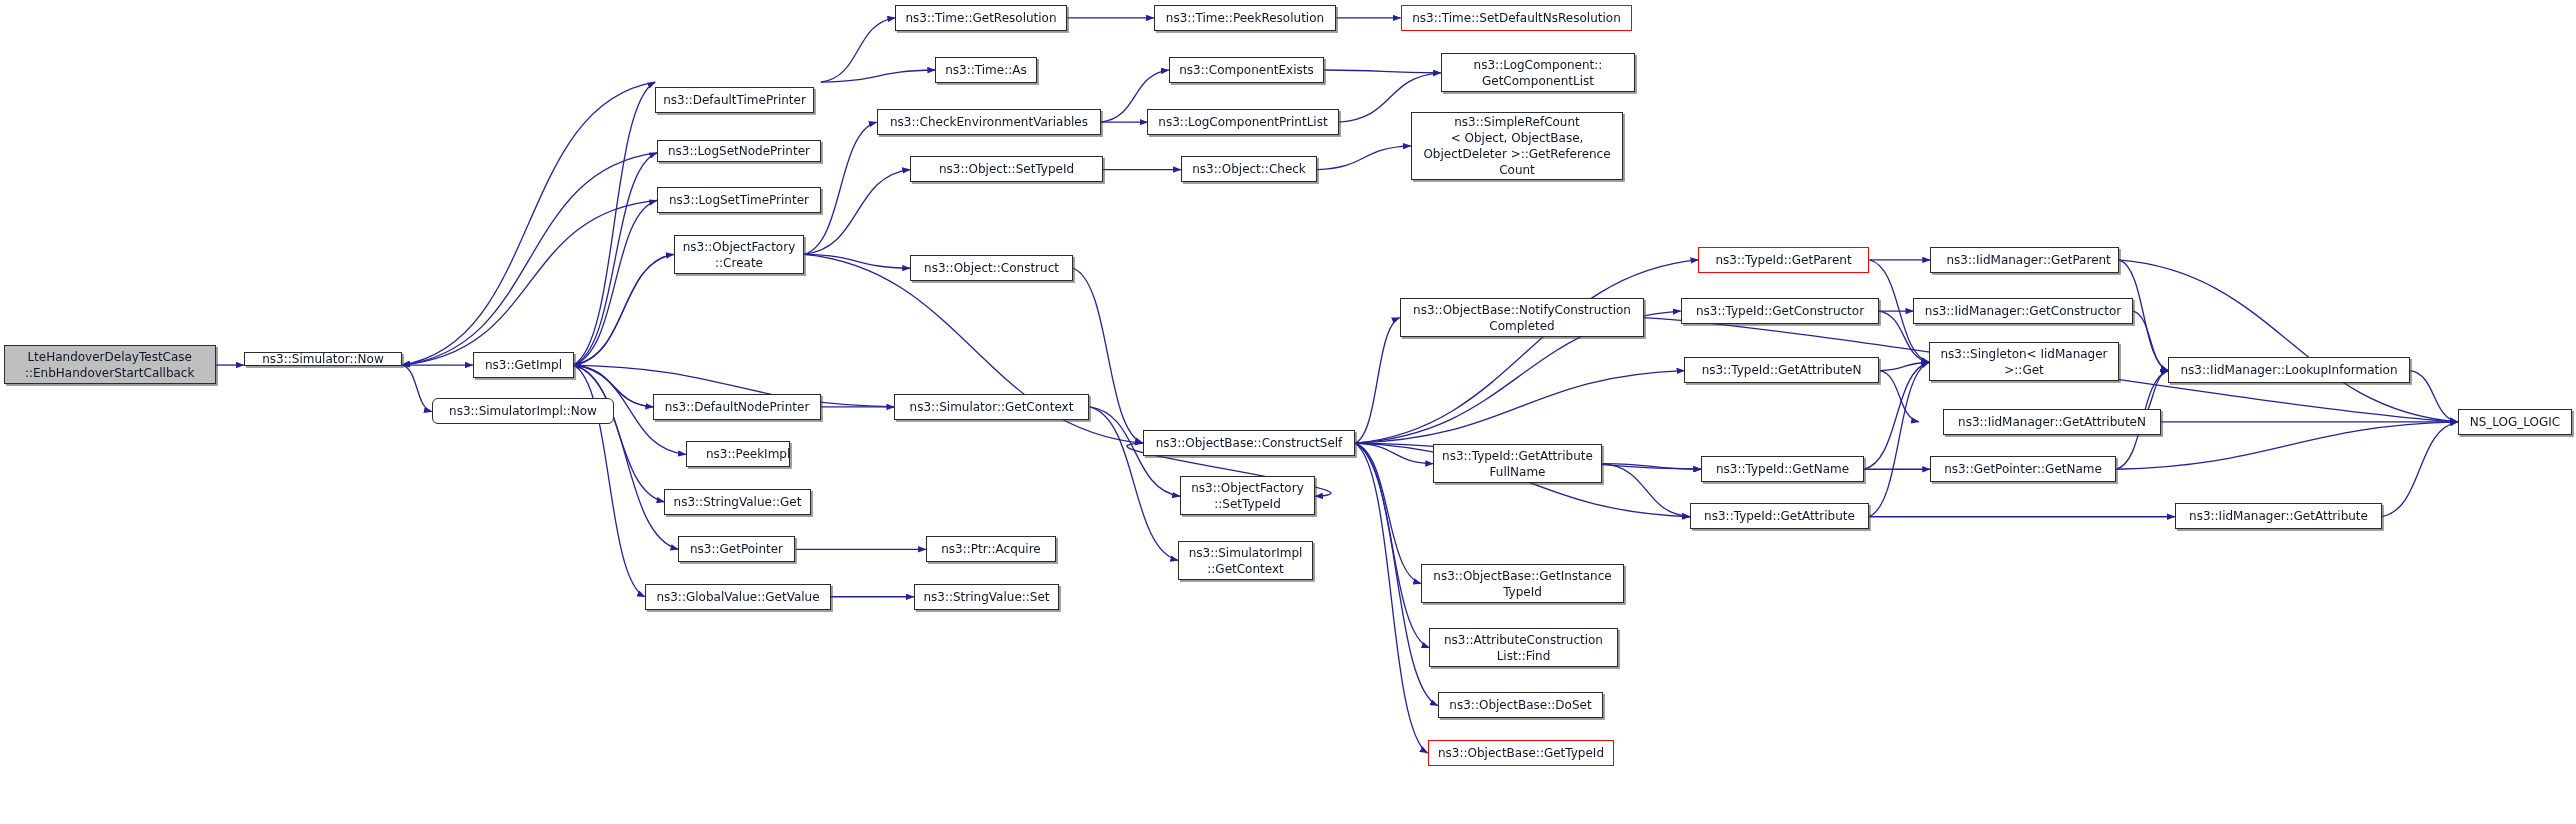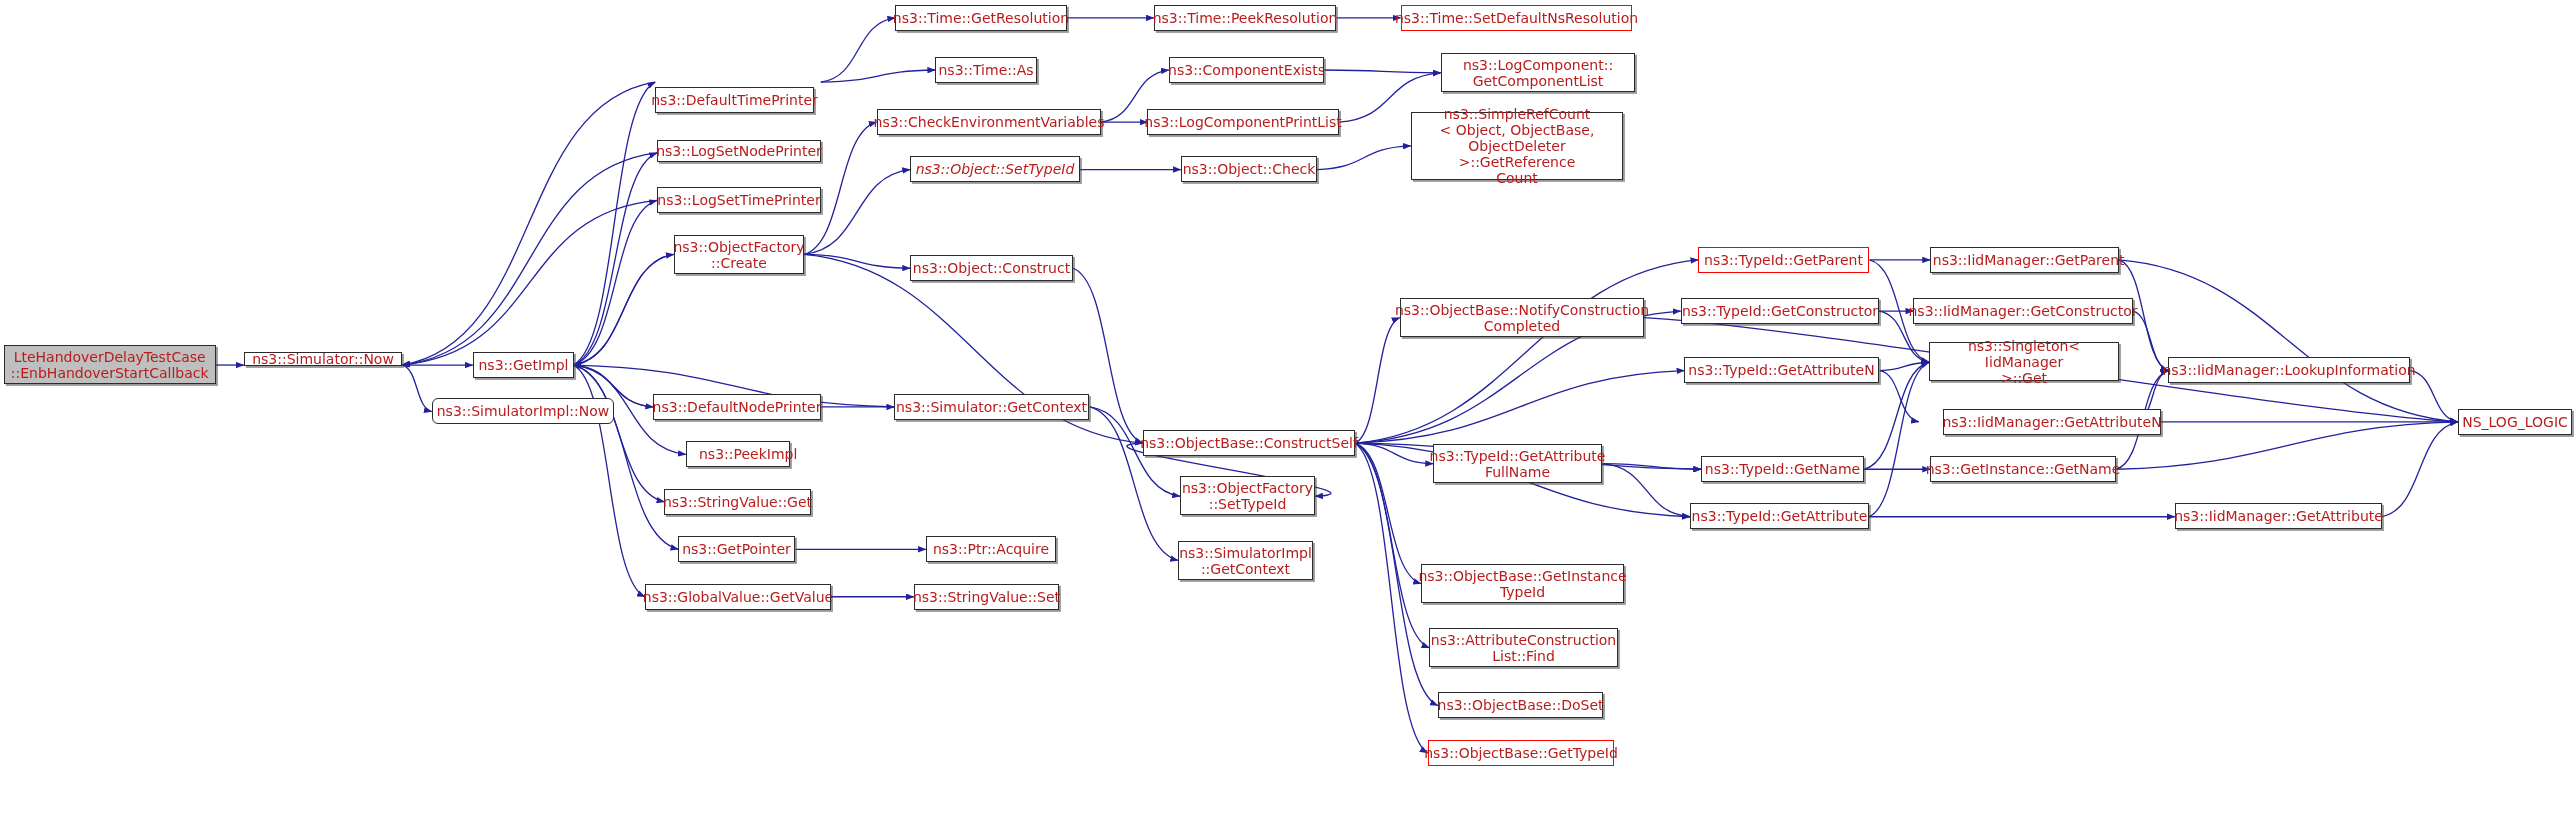--- a/index.html
+++ b/index.html
@@ -21,22 +21,22 @@
   }
   .node{
     position:absolute;
     box-sizing:border-box;
     display:flex;
     align-items:center;
     justify-content:center;
     text-align:center;
     border:0.9px solid #2b2b2b;
     background:#ffffff;
-    color:#b91c1c;
-    font-size:14px;
+    color:#0f172a;
+    font-size:12px;
     line-height:16px;
     letter-spacing:0px;
     white-space:pre-line;
     box-shadow:1.9px 1.9px 0 rgba(70,70,70,0.55);
     padding:0.9px 3.7px;
   }
   .node.root{
     background:#bfbfbf;
     border:0.9px solid #2b2b2b;
   }
@@ -146,21 +146,21 @@
       <div class="node" style="left: 674px; top: 235px; width: 130px; height: 39px;">ns3::ObjectFactory
 ::Create</div>
       <div class="node" style="left: 653px; top: 394px; width: 168px; height: 26px;">ns3::DefaultNodePrinter</div>
       <div class="node" style="left: 686px; top: 441px; width: 104px; height: 26px; padding-left: 24px;">ns3::PeekImpl</div>
       <div class="node" style="left: 664px; top: 489px; width: 147px; height: 26px;">ns3::StringValue::Get</div>
       <div class="node" style="left: 678px; top: 536px; width: 117px; height: 26px;">ns3::GetPointer</div>
       <div class="node" style="left: 645px; top: 584px; width: 186px; height: 26px;">ns3::GlobalValue::GetValue</div>
       <div class="node" style="left: 895px; top: 4.7px; width: 172px; height: 26px;">ns3::Time::GetResolution</div>
       <div class="node" style="left: 935px; top: 57px; width: 102px; height: 26px;">ns3::Time::As</div>
       <div class="node" style="left: 877px; top: 109px; width: 224px; height: 26px;">ns3::CheckEnvironmentVariables</div>
-      <div class="node" style="left: 910px; top: 156px; width: 170px; height: 26px; font-style: italic;">ns3::Object::SetTypeId</div>
+      <div class="node" style="left: 910px; top: 156px; width: 193px; height: 26px;">ns3::Object::SetTypeId</div>
       <div class="node" style="left: 910px; top: 255px; width: 163px; height: 26px;">ns3::Object::Construct</div>
       <div class="node" style="left: 894px; top: 394px; width: 195px; height: 26px;">ns3::Simulator::GetContext</div>
       <div class="node" style="left: 926px; top: 536px; width: 130px; height: 26px;">ns3::Ptr::Acquire</div>
       <div class="node" style="left: 914px; top: 584px; width: 145px; height: 26px;">ns3::StringValue::Set</div>
       <div class="node" style="left: 1154px; top: 4.7px; width: 182px; height: 26px;">ns3::Time::PeekResolution</div>
       <div class="node" style="left: 1169px; top: 57px; width: 155px; height: 26px;">ns3::ComponentExists</div>
       <div class="node" style="left: 1147px; top: 109px; width: 192px; height: 26px;">ns3::LogComponentPrintList</div>
       <div class="node" style="left: 1181px; top: 156px; width: 136px; height: 26px;">ns3::Object::Check</div>
       <div class="node hl" style="left: 1401px; top: 4.7px; width: 231px; height: 26px;">ns3::Time::SetDefaultNsResolution</div>
       <div class="node" style="left: 1441px; top: 53px; width: 194px; height: 39px;">ns3::LogComponent::
@@ -187,19 +187,19 @@
       <div class="node hl" style="left: 1698px; top: 247px; width: 171px; height: 26px;">ns3::TypeId::GetParent</div>
       <div class="node" style="left: 1681px; top: 298px; width: 198px; height: 26px;">ns3::TypeId::GetConstructor</div>
       <div class="node" style="left: 1684px; top: 357px; width: 195px; height: 26px;">ns3::TypeId::GetAttributeN</div>
       <div class="node" style="left: 1701px; top: 456px; width: 163px; height: 26px;">ns3::TypeId::GetName</div>
       <div class="node" style="left: 1690px; top: 503px; width: 179px; height: 26px;">ns3::TypeId::GetAttribute</div>
       <div class="node" style="left: 1930px; top: 247px; width: 189px; height: 26px; padding-left: 12px;">ns3::IidManager::GetParent</div>
       <div class="node" style="left: 1913px; top: 298px; width: 220px; height: 26px;">ns3::IidManager::GetConstructor</div>
       <div class="node" style="left: 1929px; top: 342px; width: 190px; height: 39px;">ns3::Singleton&lt; IidManager
 &gt;::Get</div>
       <div class="node" style="left: 1919px; top: 409px; width: 218px; height: 26px; margin-left: 24px;">ns3::IidManager::GetAttributeN</div>
-      <div class="node" style="left: 1930px; top: 456px; width: 186px; height: 26px;">ns3::GetInstance::GetName</div>
+      <div class="node" style="left: 1930px; top: 456px; width: 186px; height: 26px;">ns3::GetPointer::GetName</div>
       <div class="node" style="left: 2175px; top: 503px; width: 207px; height: 26px;">ns3::IidManager::GetAttribute</div>
       <div class="node" style="left: 2168px; top: 357px; width: 242px; height: 26px;">ns3::IidManager::LookupInformation</div>
       <div class="node" style="left: 2458px; top: 409px; width: 114px; height: 26px;">NS_LOG_LOGIC</div>
     </div>
 </div>
 
 
 </body></html>

